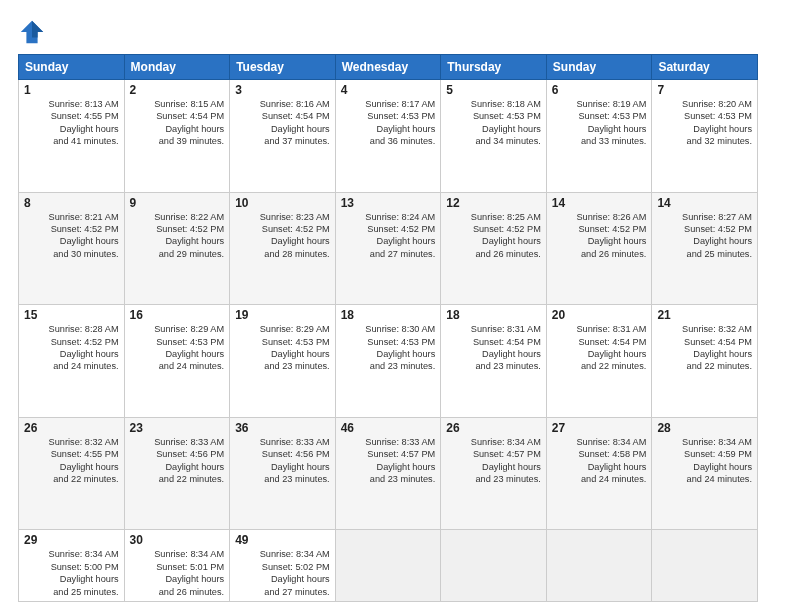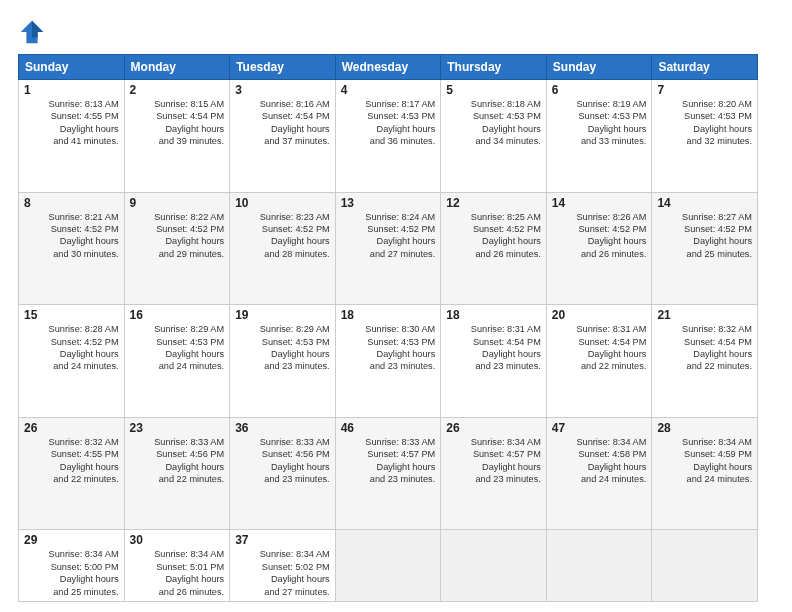--- a/index.html
+++ b/index.html
@@ -238,39 +238,39 @@
           </td>
           <td>
             <span class="day-num">46</span>
             <div class="day-info">Sunrise: 8:33 AM<br>Sunset: 4:57 PM<br>Daylight hours<br>and 23 minutes.</div>
           </td>
           <td>
             <span class="day-num">26</span>
             <div class="day-info">Sunrise: 8:34 AM<br>Sunset: 4:57 PM<br>Daylight hours<br>and 23 minutes.</div>
           </td>
           <td>
-            <span class="day-num">47</span>
+            <span class="day-num">27</span>
             <div class="day-info">Sunrise: 8:34 AM<br>Sunset: 4:58 PM<br>Daylight hours<br>and 24 minutes.</div>
           </td>
           <td>
             <span class="day-num">28</span>
             <div class="day-info">Sunrise: 8:34 AM<br>Sunset: 4:59 PM<br>Daylight hours<br>and 24 minutes.</div>
           </td>
         </tr>
         <tr class="last-row">
           <td>
             <span class="day-num">29</span>
             <div class="day-info">Sunrise: 8:34 AM<br>Sunset: 5:00 PM<br>Daylight hours<br>and 25 minutes.</div>
           </td>
           <td>
             <span class="day-num">30</span>
             <div class="day-info">Sunrise: 8:34 AM<br>Sunset: 5:01 PM<br>Daylight hours<br>and 26 minutes.</div>
           </td>
           <td>
-            <span class="day-num">37</span>
+            <span class="day-num">49</span>
             <div class="day-info">Sunrise: 8:34 AM<br>Sunset: 5:02 PM<br>Daylight hours<br>and 27 minutes.</div>
           </td>
           <td class="empty-cell"></td>
           <td class="empty-cell"></td>
           <td class="empty-cell"></td>
           <td class="empty-cell"></td>
         </tr>
       </tbody>
   </table>
 </div>

